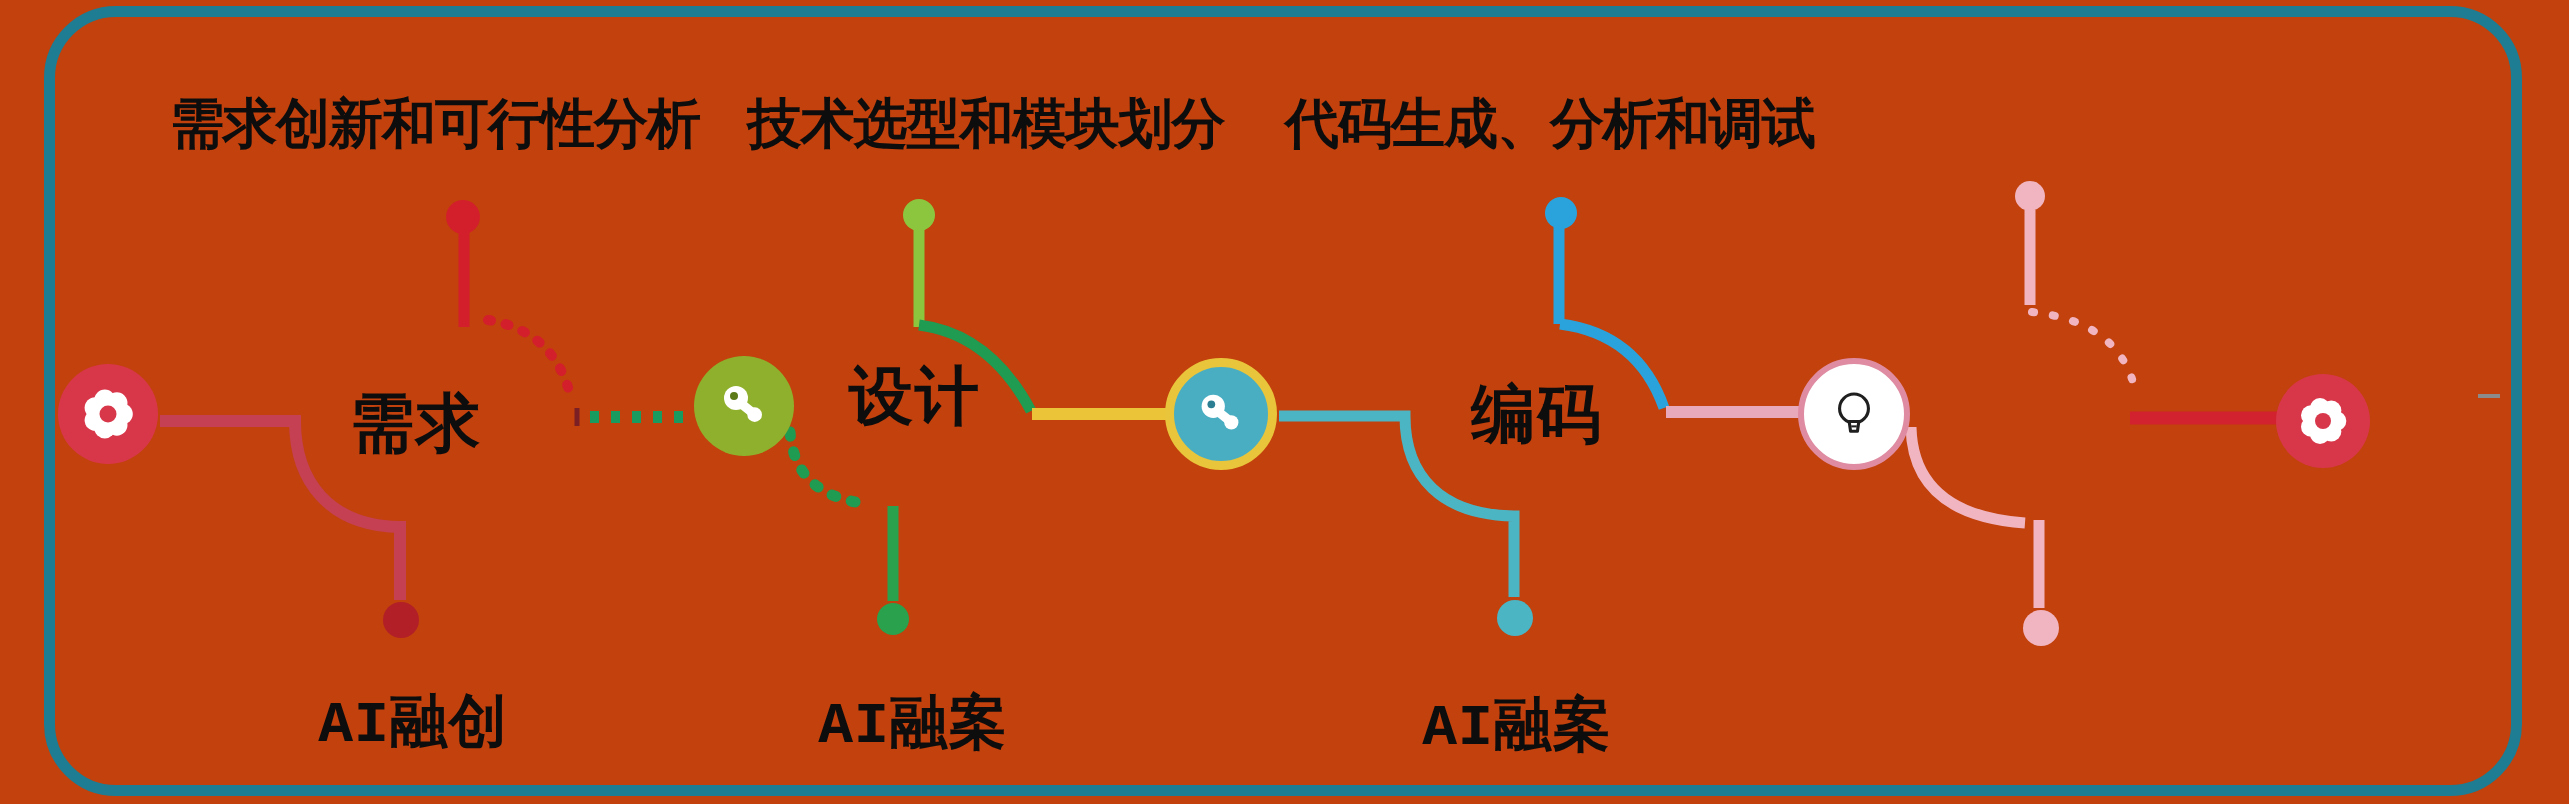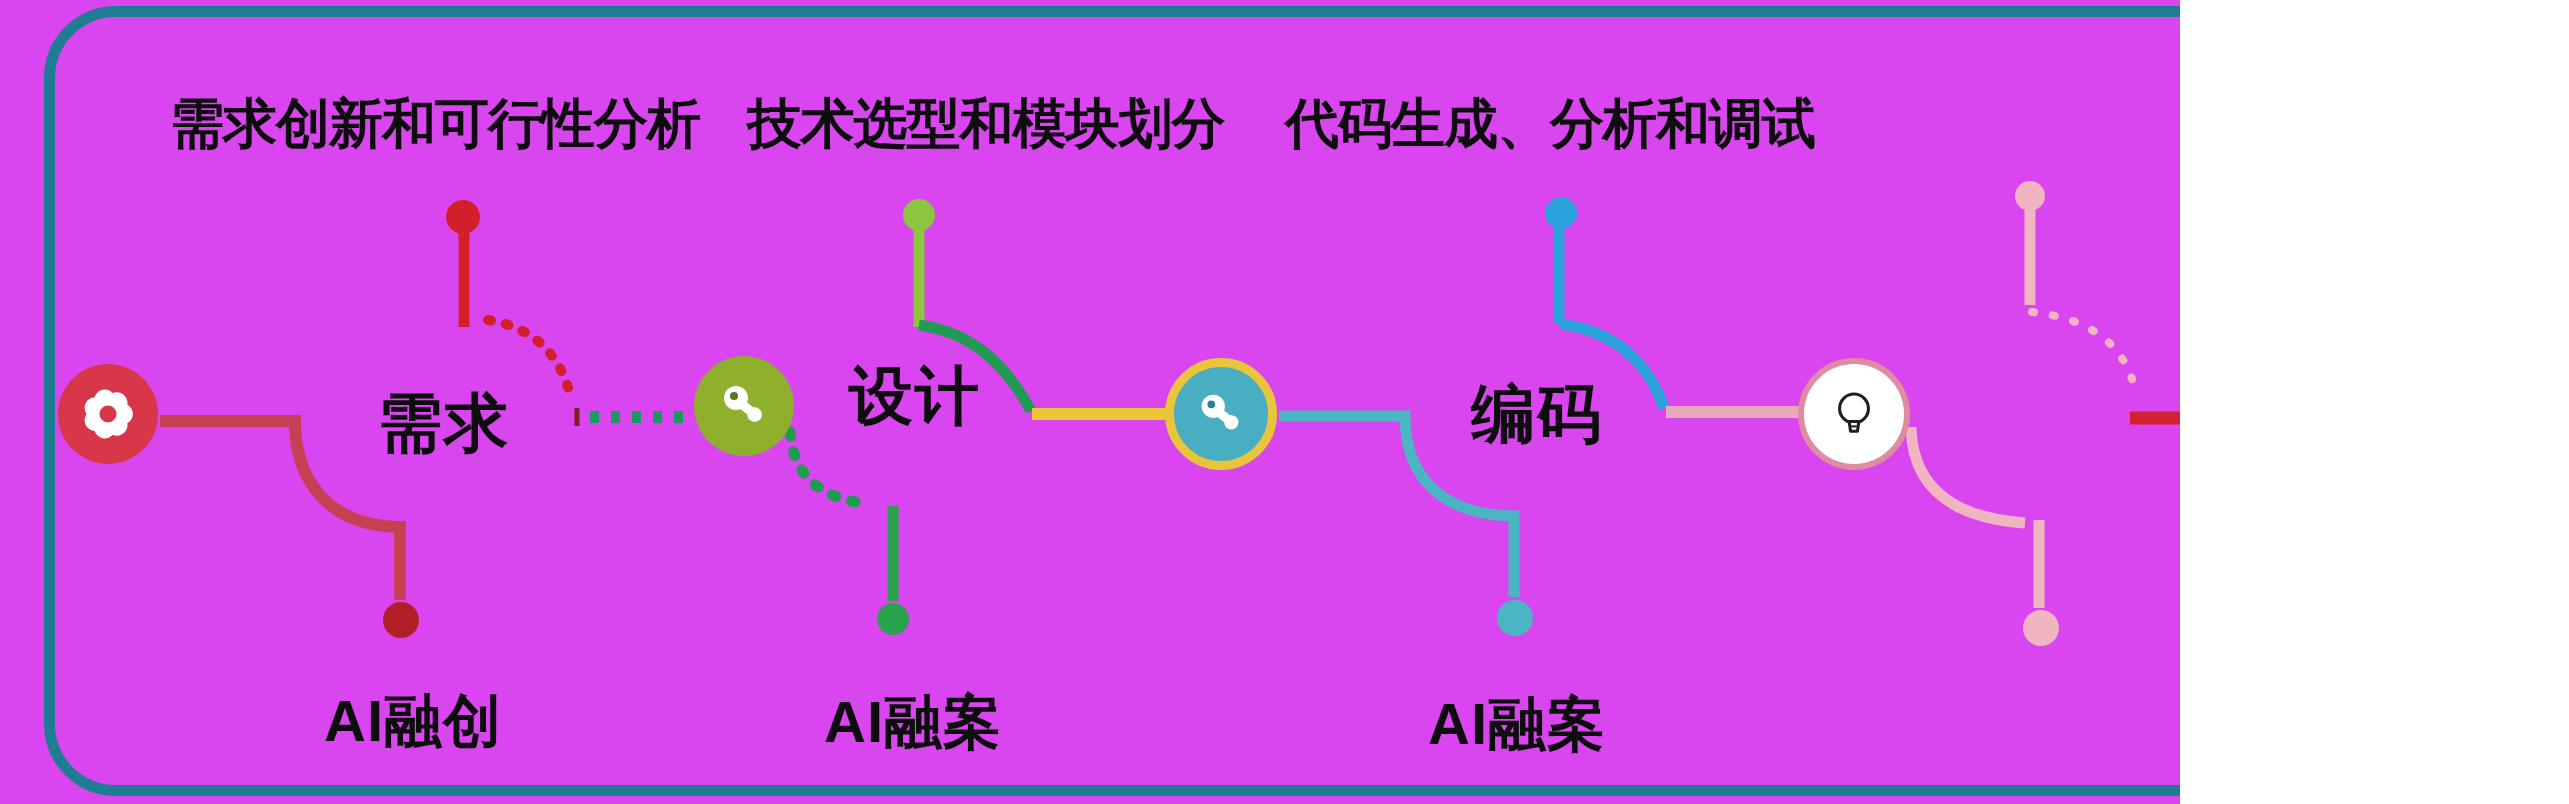--- a/index.html
+++ b/index.html
@@ -1,17 +1,17 @@
 <!DOCTYPE html>
 <html style="--border: #1e7d92; --ink: #0d0d0d; --red-circle: #d8374a; --red-line: #c44052; --red-top: #d31f2b; --red-bottom: #b21f27; --red-solid: #d2222f; --stub: #7a2024; --lgreen: #8cc63f; --dgreen: #1f9b52; --green-dots: #199a5e; --green-circle: #8fb02c; --green-bottom: #2aa14d; --yellow: #ecc438; --blue: #2aa3dc; --teal: #4bb5c4; --teal-circle: #49aec2; --yellow-ring: #e9c53b; --pink-line: #e8a9ba; --pink-ring: #df8ba1; --pink: #f0b5c0; --bulb: #1f1f1f; --keyhole-green: #5c7a18; --keyhole-teal: #2c7f93; --stray: #8b8b8b;"><head>
 <meta charset="utf-8">
 <style>
   html,body{margin:0;padding:0;background:#ffffff;}
-  .canvas{position:relative;width:2180px;height:804px;background:#d946ef;overflow:hidden;
-          font-family:Liberation Sans, sans-serif;}
+  .canvas{position:relative;width:2569px;height:804px;background:#c2410c;overflow:hidden;
+          font-family:Liberation Mono, monospace;}
   .frame{position:absolute;left:44px;top:6px;width:2478px;height:790px;
          border:11px solid var(--border);border-radius:72px;box-sizing:border-box;}
   .wires{position:absolute;left:0;top:0;}
   .hdr{position:absolute;transform:translateX(-50%);white-space:nowrap;
        font-size:54px;font-weight:900;color:var(--ink);letter-spacing:-1px;}
   .stage-label{position:absolute;transform:translate(-50%,-50%);white-space:nowrap;
        font-size:64px;font-weight:900;color:var(--ink);letter-spacing:2px;}
   .ai-label{position:absolute;transform:translate(-50%,-50%);white-space:nowrap;
        font-size:58px;font-weight:900;color:var(--ink);letter-spacing:1px;}
   .node{position:absolute;border-radius:50%;display:flex;align-items:center;justify-content:center;
@@ -150,21 +150,21 @@
           <circle cx="30" cy="56.7" r="15"></circle>
         <circle cx="30" cy="39.3" r="15"></circle>
           <circle cx="43.5" cy="28.5" r="15"></circle>
         <circle cx="60.5" cy="32.4" r="15"></circle>
           <circle cx="48" cy="48" r="24"></circle>
       </g>
       <circle class="gear-hole" cx="48" cy="48" r="12"></circle>
     </svg>
   </div>
 
-  <div class="stage-label" style="left:444px;top:423px">需求</div>
+  <div class="stage-label" style="left:416px;top:423px">需求</div>
   <div class="stage-label" style="left:915px;top:396px">设计</div>
   <div class="stage-label" style="left:1537px;top:414px">编码</div>
 
   <div class="ai-label" style="left:413px;top:722px">AI融创</div>
   <div class="ai-label" style="left:913px;top:723px">AI融案</div>
   <div class="ai-label" style="left:1517px;top:725px">AI融案</div>
 
 </div>
 
 </body></html>

